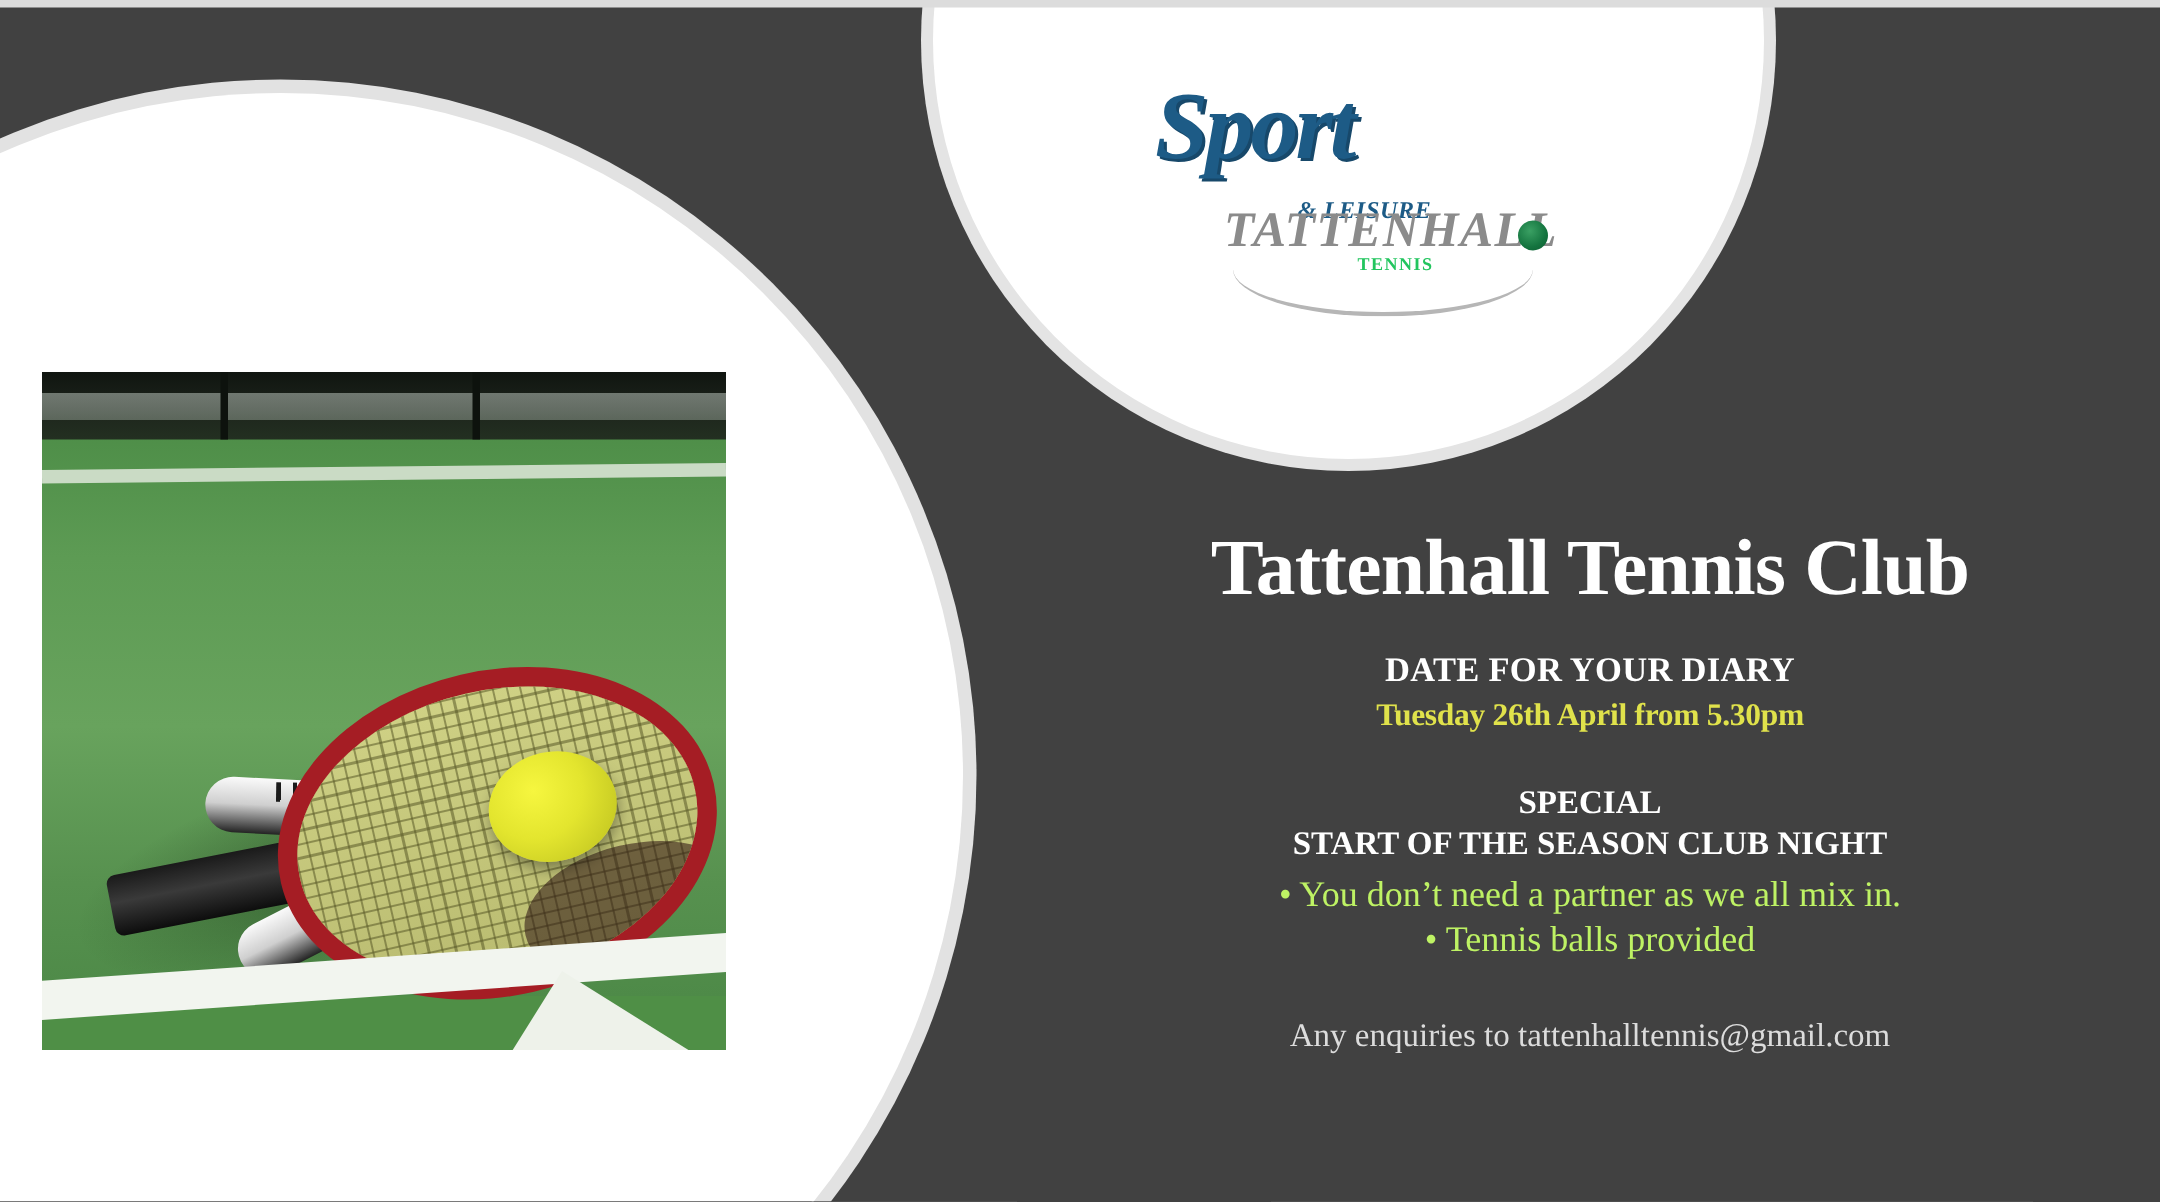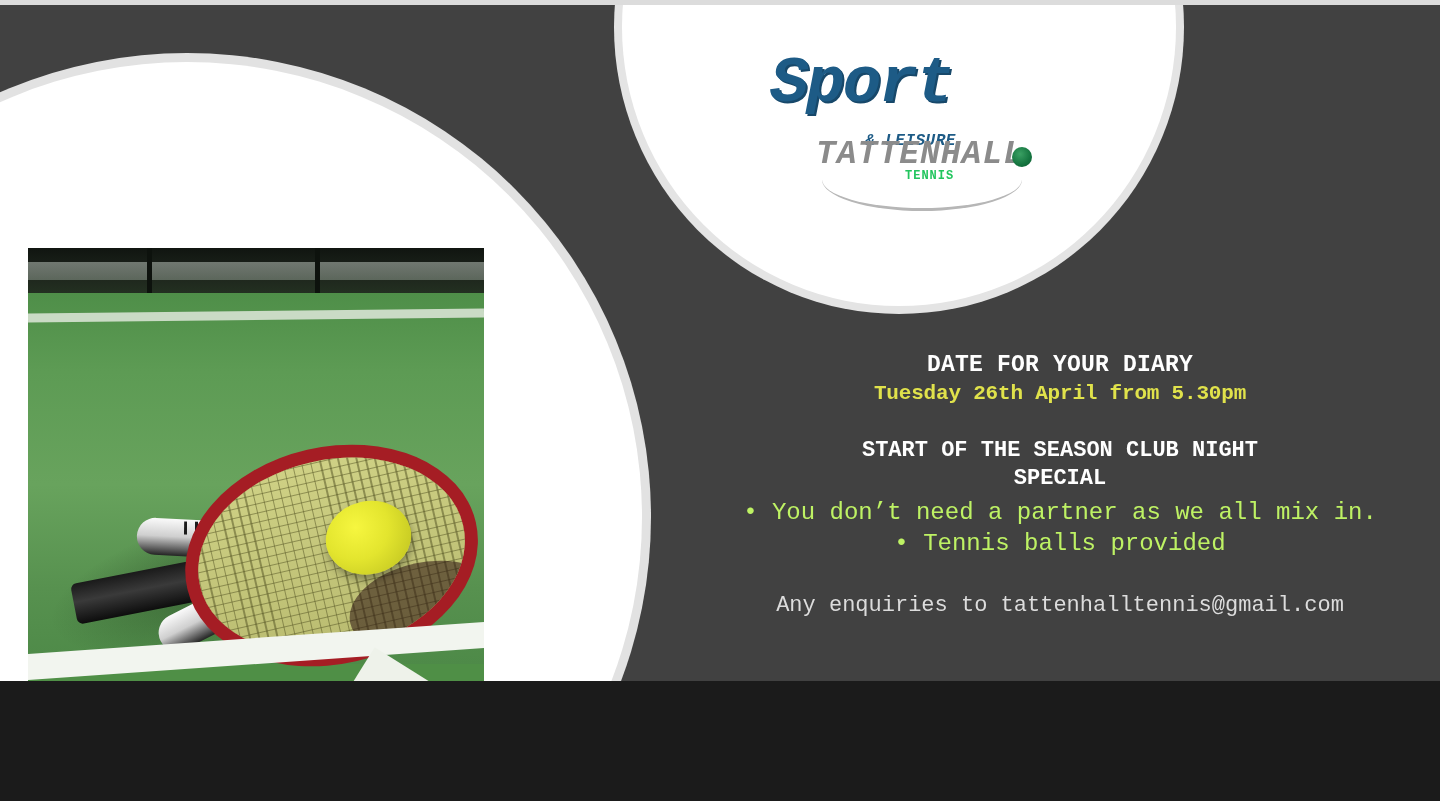--- a/index.html
+++ b/index.html
@@ -3,24 +3,24 @@
 <meta charset="utf-8">
 <style>
   html, body {
     margin: 0;
     padding: 0;
     background: #1b1b1b;
   }
   #poster {
     position: relative;
     width: 1440px;
-    height: 681px;
+    height: 801px;
     overflow: hidden;
     background: #414141;
-    font-family: Liberation Mono, monospace;
+    font-family: Liberation Serif, serif;
     -webkit-font-smoothing: antialiased;
   }
 
   
   .top-strip {
     position: absolute;
     left: 0; top: 0;
     width: 1440px; height: 5px;
     background: #dcdcdc;
     z-index: 40;
@@ -313,25 +313,26 @@
   <div class="logo">
     <div class="logo-swoosh"></div>
     <div class="logo-sport">Sport</div>
     <div class="logo-leisure">&amp; LEISURE</div>
     <div class="logo-tattenhall">TATTENHALL</div>
     <div class="logo-tennis">TENNIS</div>
     <div class="logo-dot"></div>
   </div>
 
   <div class="content">
+    <h1 class="club-title">Tattenhall Tennis Club</h1>
     <div class="diary-label">DATE FOR YOUR DIARY</div>
     <div class="diary-date">Tuesday 26th April from 5.30pm</div>
     <div class="section-heading">
+      <div>SPECIAL</div>
       <div>START OF THE SEASON CLUB NIGHT</div>
-      <div>SPECIAL</div>
     </div>
     <ul class="bullets">
       <li>• You don’t need a partner as we all mix in.</li>
       <li>• Tennis balls provided</li>
     </ul>
     <div class="footer-note">Any enquiries to tattenhalltennis@gmail.com</div>
   </div>
 
 </div>
 

